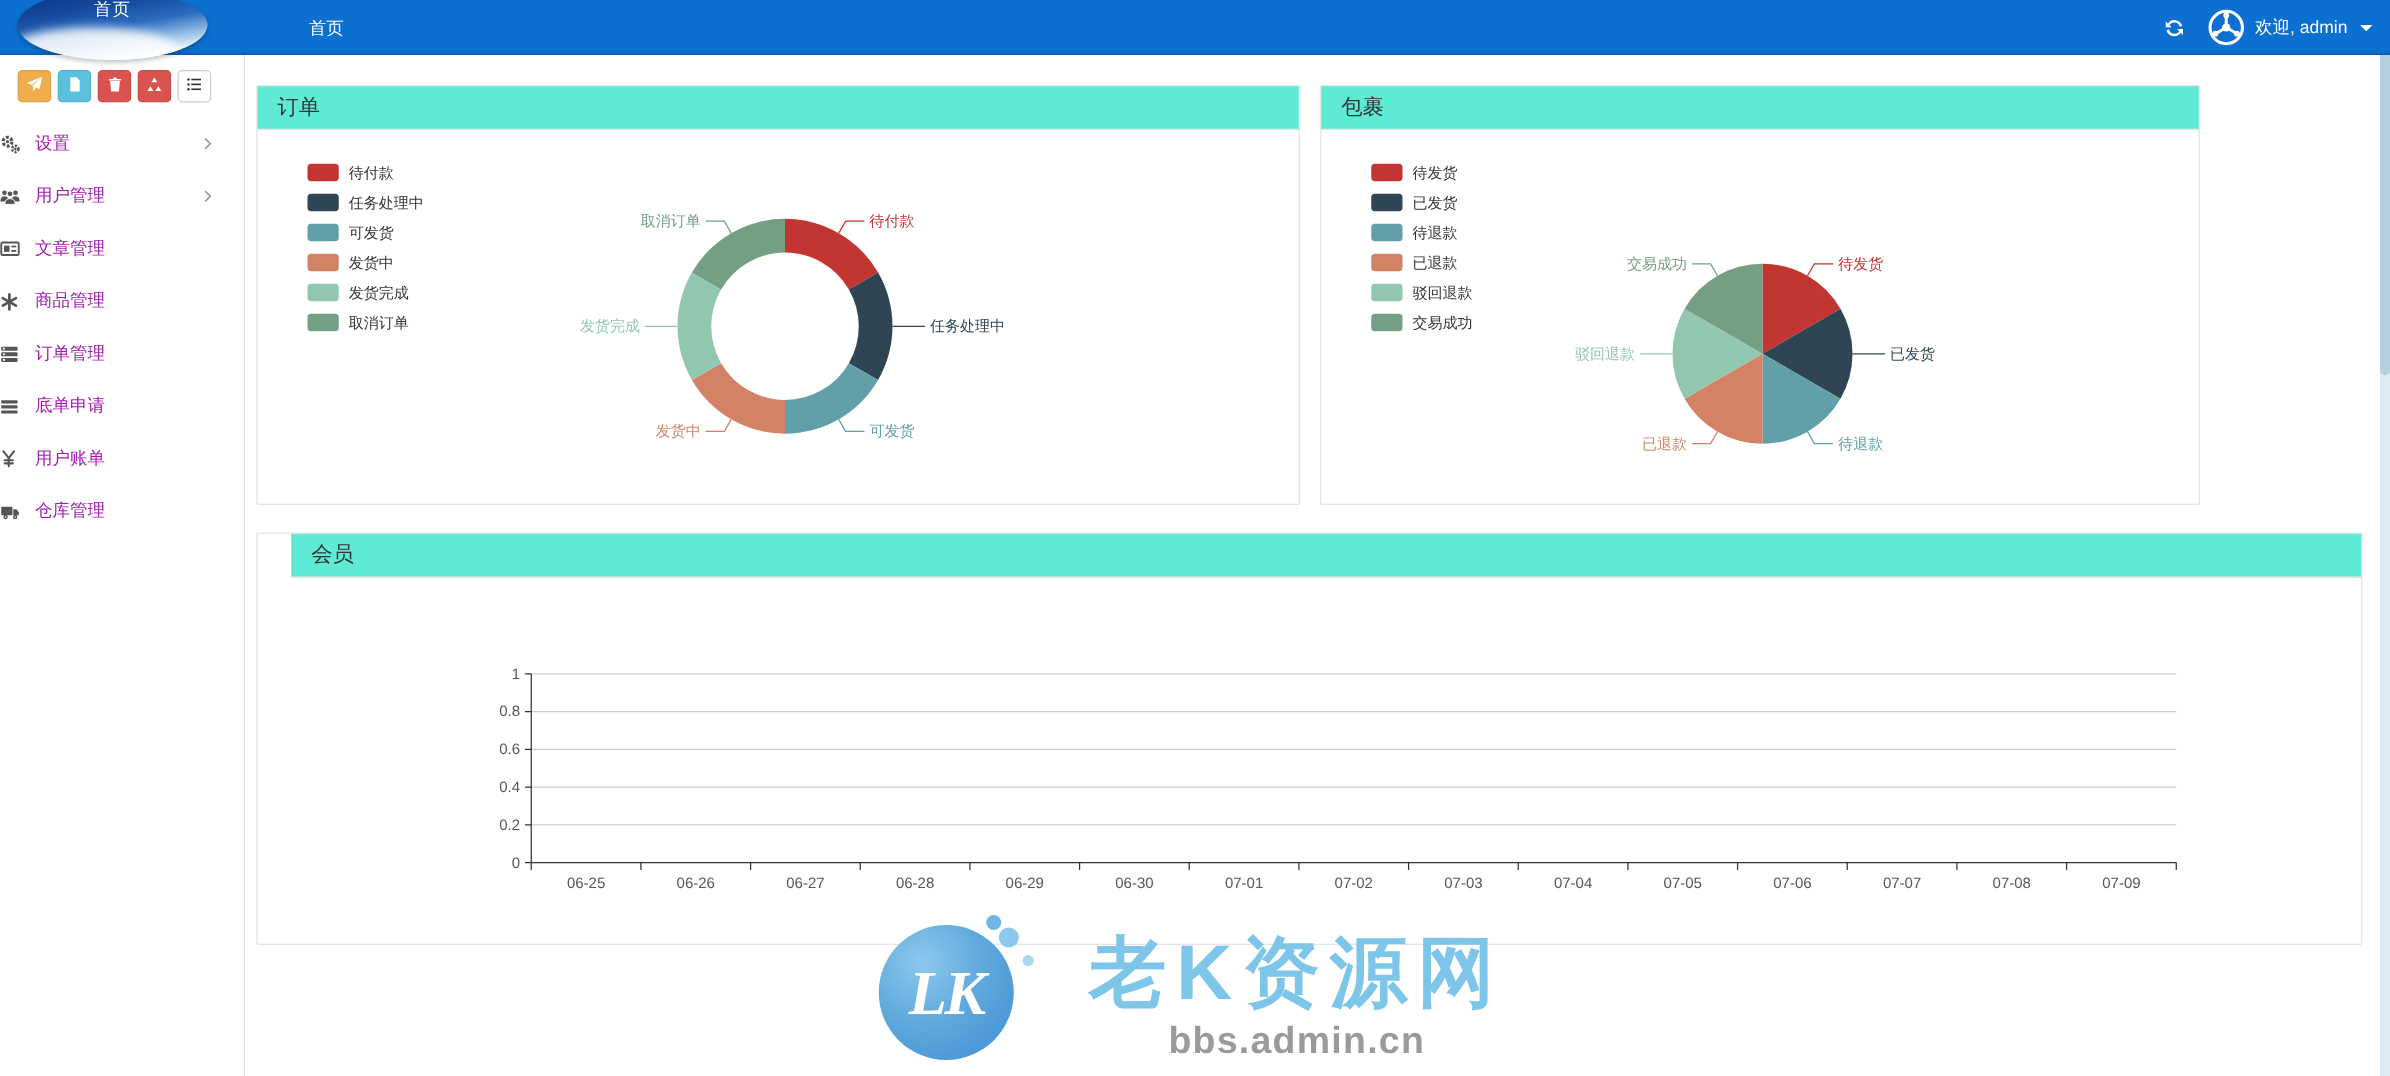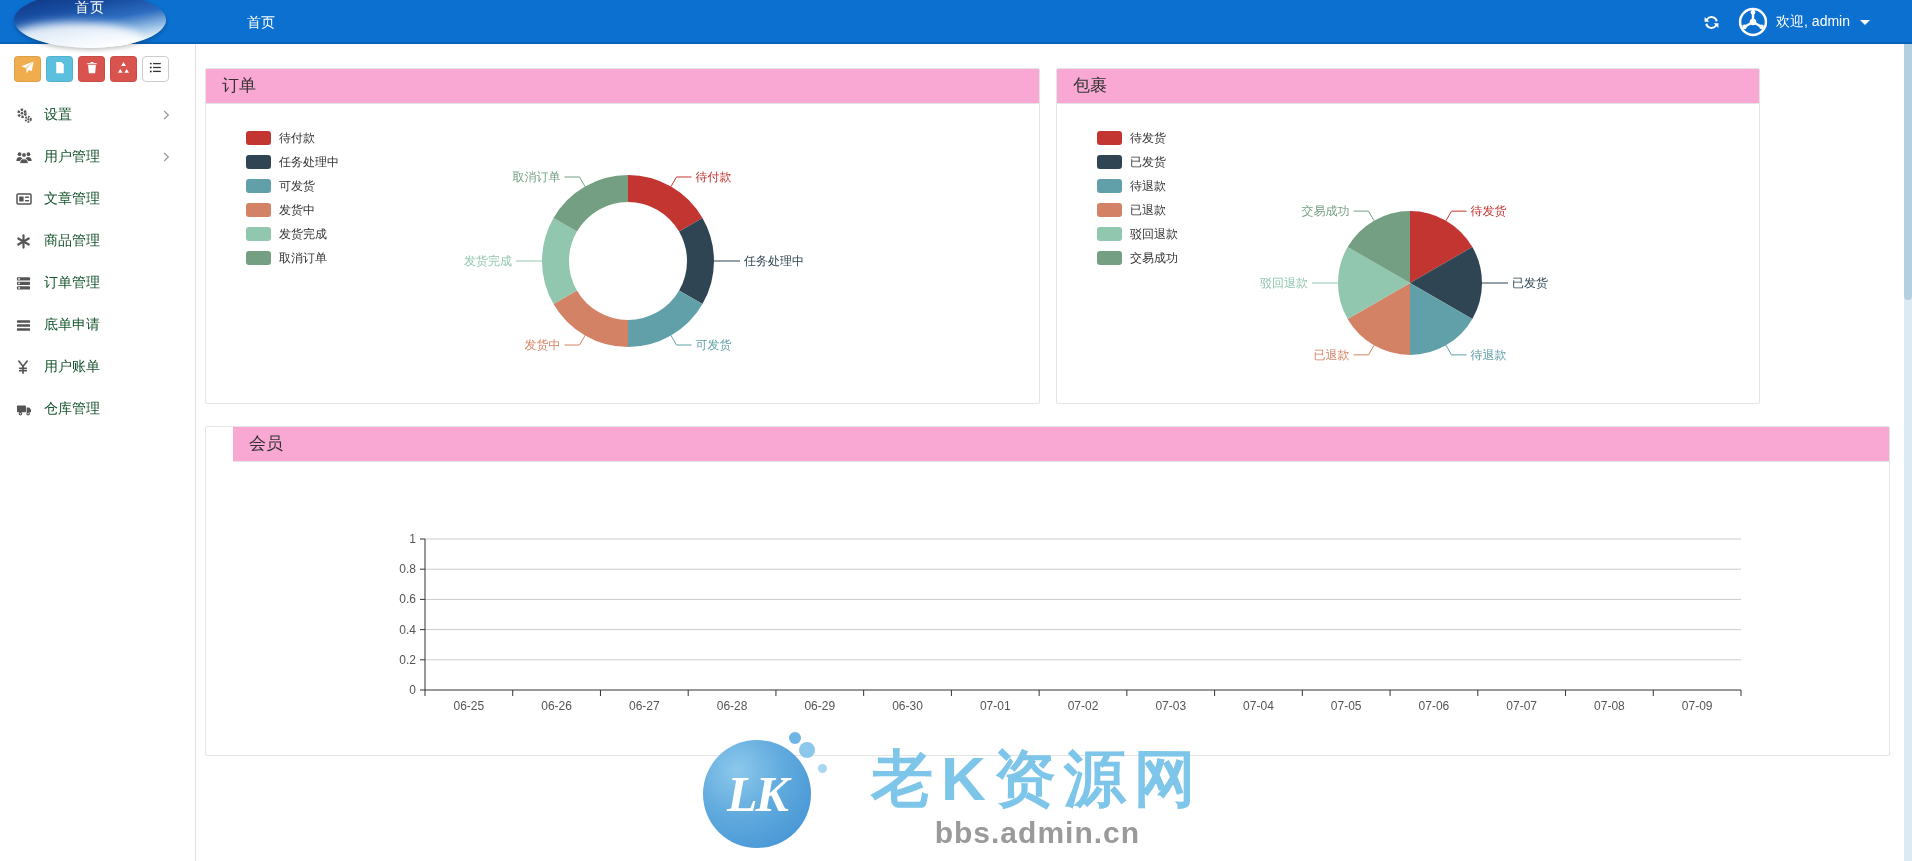--- a/index.html
+++ b/index.html
@@ -26,21 +26,21 @@
   }
   .logo .logo-text{
     position:absolute; left:0; right:0; top:7px; text-align:center;
     color:#fff; font-size:14px; letter-spacing:1px;
   }
   .nav-home{
     position:absolute; left:233px; top:0; height:44px; line-height:44px;
     color:#fff; font-size:14px; padding:0 14px; cursor:pointer;
   }
   .nav-right{
-    position:absolute; right:42px; top:0; height:44px;
+    position:absolute; right:14px; top:0; height:44px;
     display:flex; align-items:center; gap:18px; color:#fff;
   }
   .nav-right .icon svg{ display:block; }
   .refresh-btn{ background:none; border:none; color:#fff; cursor:pointer; }
   .user-menu{ display:flex; align-items:center; gap:8px; cursor:pointer; }
   .welcome{ font-size:14px; color:#fff; }
   .caret{
     width:0; height:0; border-left:5px solid transparent; border-right:5px solid transparent;
     border-top:5px solid #fff; display:inline-block; margin-left:2px;
   }
@@ -54,31 +54,31 @@
     position:absolute; left:14px; top:12px; display:flex; gap:5px;
   }
   .qbtn{
     width:27px; height:26px; border-radius:4px; border:1px solid rgba(0,0,0,.08);
     display:flex; align-items:center; justify-content:center; color:#fff; cursor:pointer;
   }
   .qbtn.light{ color:#333; border:1px solid #ccc; }
   .side-menu{ position:absolute; left:0; right:0; top:50px; }
   .side-item{
     position:relative; height:42px; display:flex; align-items:center;
-    padding-left:16px; gap:11px; font-size:14px; color:#14532d; cursor:pointer;
+    gap:11px; font-size:14px; color:#a21caf; cursor:pointer;
   }
   .side-item .icon{ width:17px; color:#555; display:flex; }
   .side-item .chev{ position:absolute; right:18px; color:#999; }
 
   
   .panel{
     position:absolute; background:#fff; border:1px solid #e4e4e4; border-radius:2px;
   }
   .panel-header{
-    height:35px; line-height:34px; background:#f9a8d4; border-bottom:1px solid #e4e4e4;
+    height:35px; line-height:34px; background:#5eead4; border-bottom:1px solid #e4e4e4;
     padding-left:16px; font-size:17px; color:#333;
   }
   .panel-body{ position:relative; }
   .panel-orders  { left:205px; top:68px;  width:835px;  height:336px; }
   .panel-packages{ left:1056px; top:68px; width:704px;  height:336px; }
   .panel-members { left:205px; top:426px; width:1685px; height:330px;padding-left:27px; }
   .panel-body svg{ display:block; }
 
   .legend{ position:absolute; left:40px; top:22px; z-index:5; }
   .legend-row{ display:flex; align-items:center; height:24px; gap:8px; cursor:pointer; }

